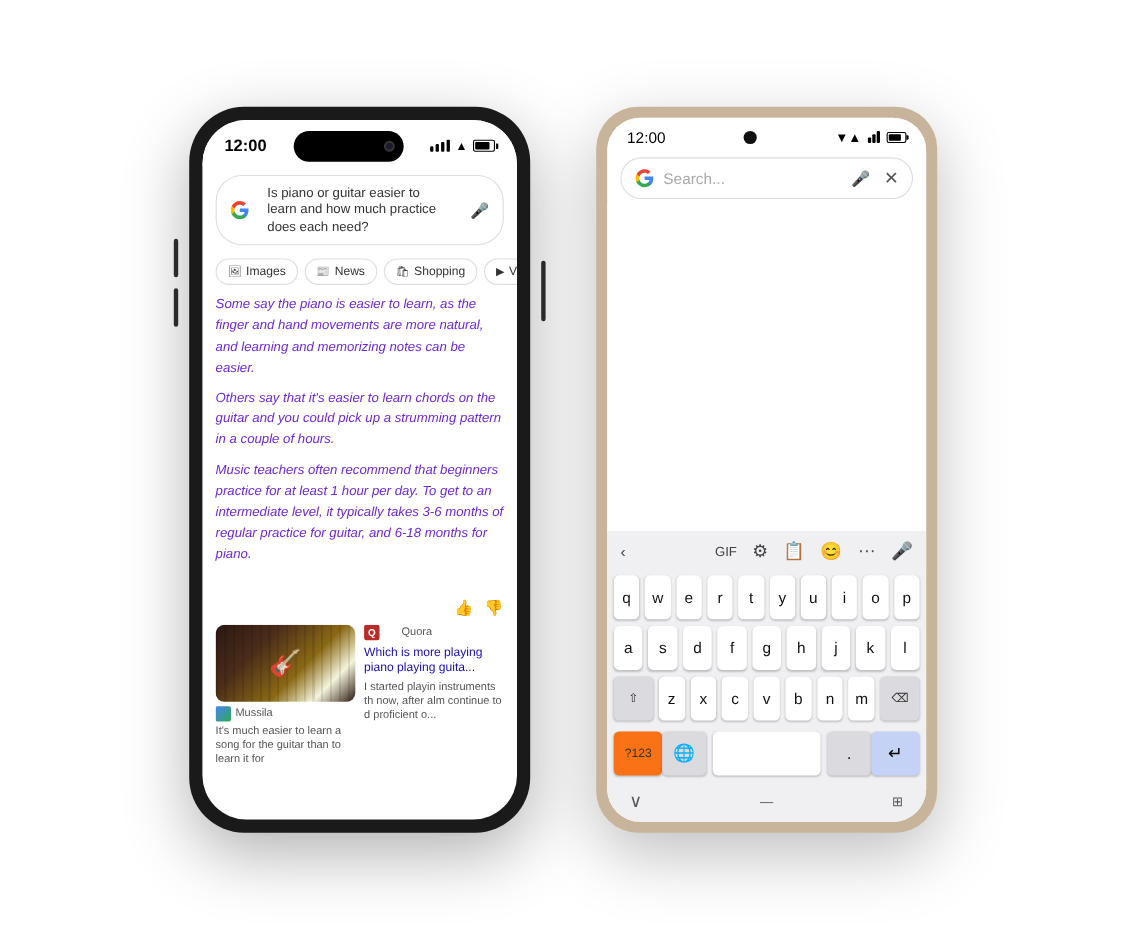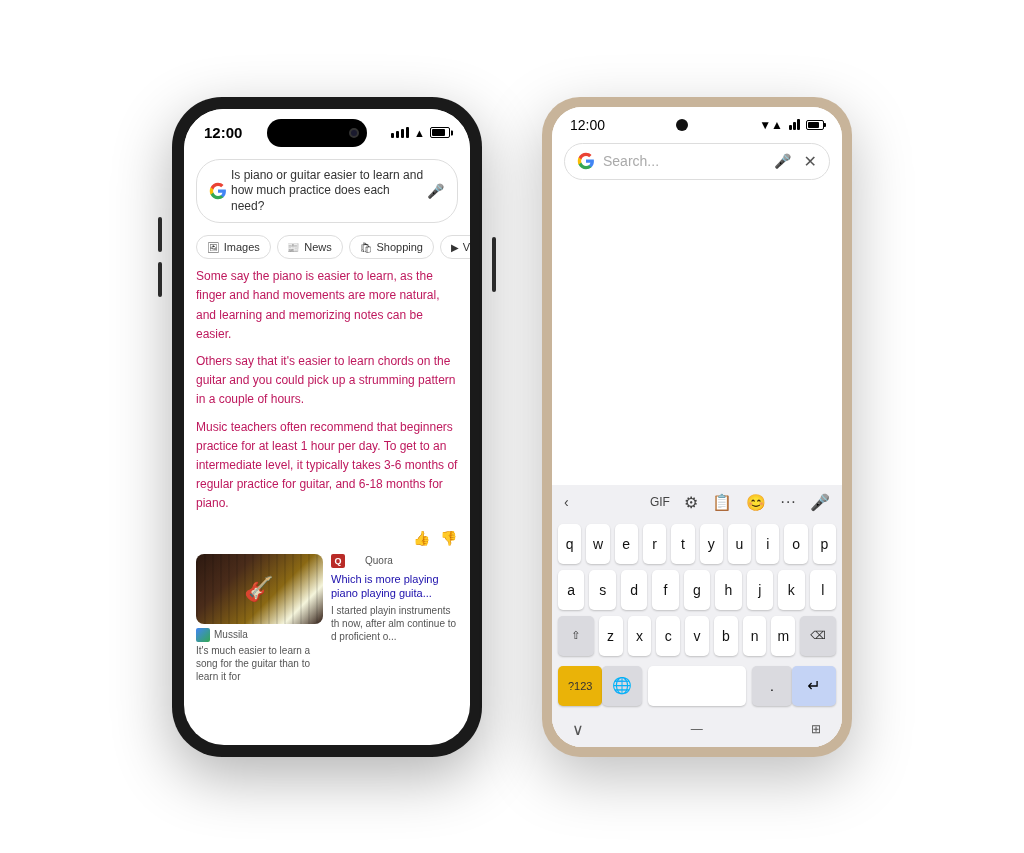--- a/index.html
+++ b/index.html
@@ -130,21 +130,21 @@
       display: flex;
       flex-direction: column;
     }
     .search-bar {
       margin: 8px 12px;
       border: 1.5px solid #ddd;
       border-radius: 24px;
       display: flex;
       align-items: center;
       padding: 8px 12px;
-      gap: 4px;
+      gap: 16px;
     }
     .g-logo {
       width: 18px;
       height: 18px;
       flex-shrink: 0;
     }
     .search-text {
       font-size: 12px;
       color: #333;
       flex: 1;
@@ -176,22 +176,23 @@
       font-size: 10px;
     }
     .iphone-scroll-content {
       flex: 1;
       overflow: hidden;
       padding: 0 12px;
     }
     .ai-text {
       font-size: 12px;
       line-height: 1.6;
-      color: #be185d;
-      margin-bottom: 12px;
+      color: #6d28d9;
+      margin-bottom: 26px;
+      font-style: italic;
     }
     .ai-text p {
       margin-bottom: 8px;
     }
     .feedback-row {
       display: flex;
       gap: 10px;
       justify-content: flex-end;
       padding: 4px 0 8px;
     }
@@ -512,21 +513,21 @@
       background: #dadadf;
       color: #333;
     }
     .kb-bottom-row {
       display: flex;
       justify-content: space-between;
       align-items: center;
       padding: 0 6px 8px;
     }
     .kb-bottom-key {
-      background: #eab308;
+      background: #f97316;
       border-radius: 5px;
       height: 40px;
       display: flex;
       align-items: center;
       justify-content: center;
       font-size: 11px;
       color: #333;
       box-shadow: 0 1px 2px rgba(0,0,0,0.2);
       padding: 0 10px;
     }

